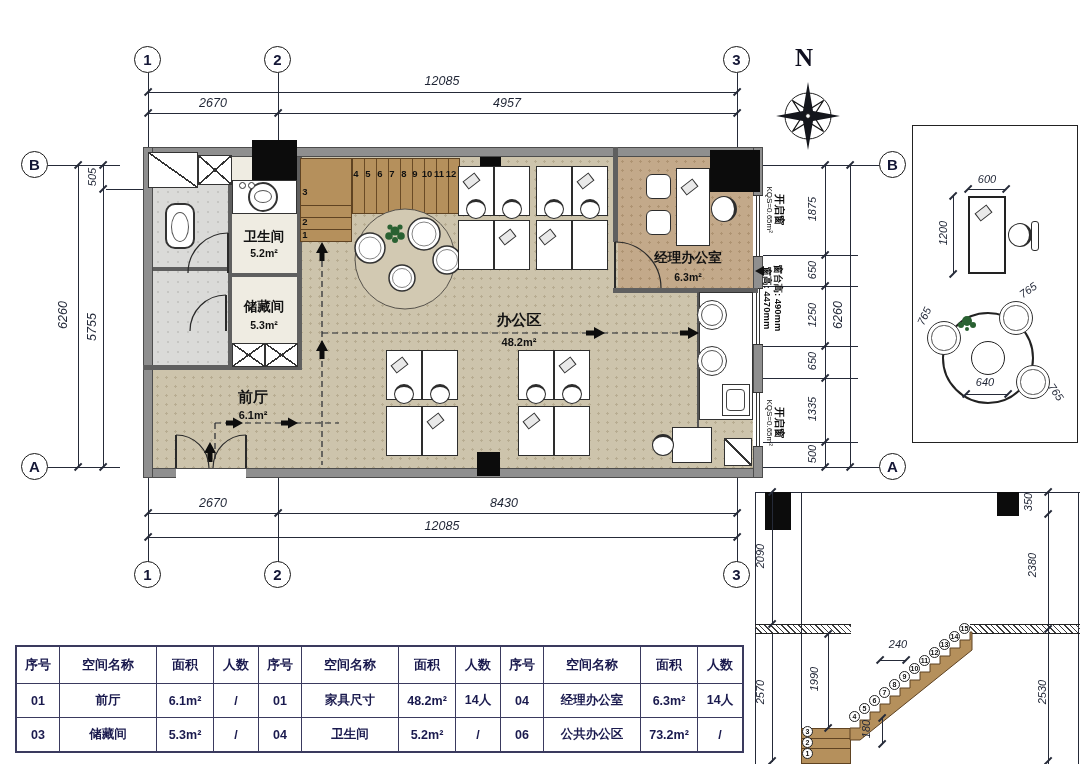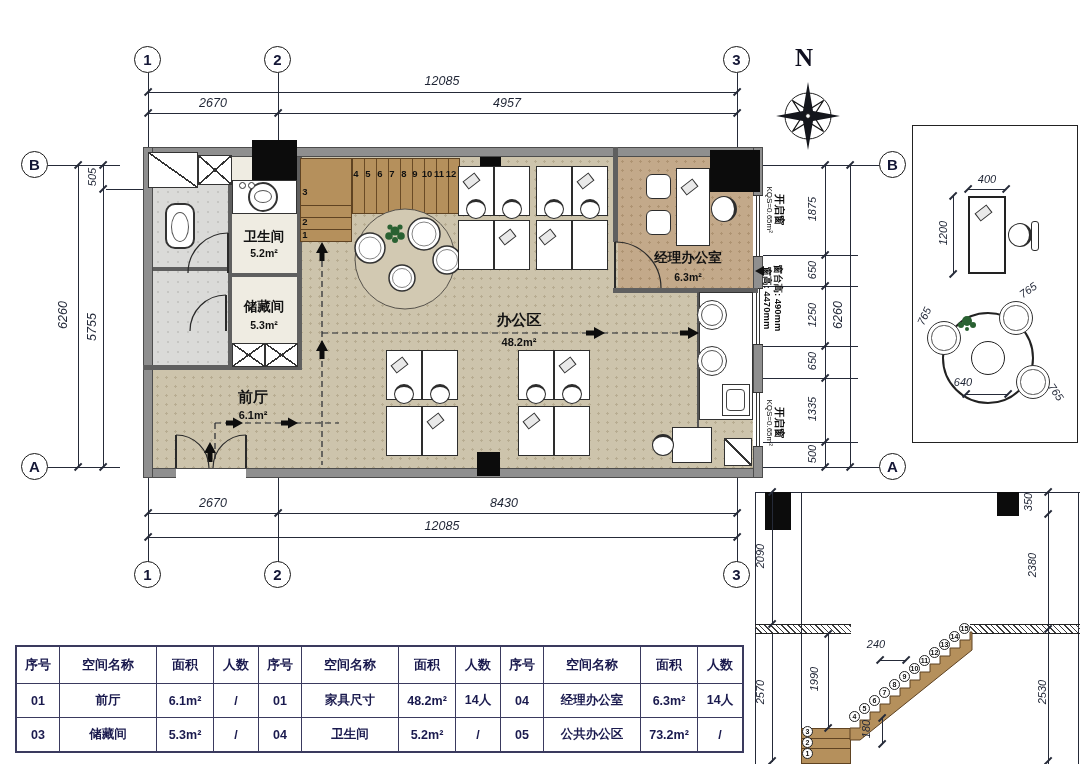--- a/index.html
+++ b/index.html
@@ -355,21 +355,21 @@
   <div class="bubble" style="left:723px;top:561px">3</div>
 
   <div class="p" style="left:912px;top:125px;width:166px;height:318px;border:1.6px solid #222;background:#fff;box-sizing:border-box"></div>
   <div class="p" style="left:968px;top:196px;width:38px;height:78px;border:2px solid #222;background:#fff;box-sizing:border-box"></div>
   <div class="lap" style="left:976px;top:208px"></div>
   <div class="chair" style="left:1008px;top:223px;width:24px;height:24px;border-top-width:1.5px;border-right-width:3.5px"></div>
   <div class="sq" style="left:1031px;top:221px;width:8px;height:30px;border-radius:3px"></div>
   <div class="hl" style="left:968px;top:189px;width:38px"></div>
   <div class="tk" style="left:963px;top:188px"></div>
   <div class="tk" style="left:1001px;top:188px"></div>
-  <span class="dim sm" style="left:960px;top:173px;width:54px">400</span>
+  <span class="dim sm" style="left:960px;top:173px;width:54px">600</span>
   <div class="vl" style="left:953px;top:196px;height:78px"></div>
   <div class="tk" style="left:948px;top:195px"></div>
   <div class="tk" style="left:948px;top:273px"></div>
   <span class="dim sm rot" style="left:913px;top:227px;width:60px">1200</span>
 
   <div class="p" style="left:942px;top:312px;width:92px;height:92px;border:2px solid #222;border-radius:50%;background:#fff;box-sizing:border-box"></div>
   <div class="p" style="left:971px;top:341px;width:34px;height:34px;border:1.5px solid #222;border-radius:50%;background:#fff;box-sizing:border-box"></div>
   <div class="ring" style="left:999px;top:301px;width:34px;height:34px">
       <i></i>
     </div>
@@ -379,21 +379,21 @@
   <div class="ring" style="left:1016px;top:365px;width:34px;height:34px">
       <i></i>
     </div>
   <div class="p" style="left:962px;top:316px;width:10px;height:10px;border-radius:50%;background:#2a6132;box-shadow:-6px 4px 0 -2px #2a6132,6px 4px 0 -2px #2a6132,0 8px 0 -3px #2a6132"></div>
   <span class="dim sm" style="left:1008px;top:284px;width:40px;transform:rotate(-35deg)">765</span>
   <span class="dim sm" style="left:904px;top:310px;width:40px;transform:rotate(-65deg)">765</span>
   <span class="dim sm" style="left:1036px;top:386px;width:40px;transform:rotate(55deg)">765</span>
   <div class="hl" style="left:966px;top:394px;width:42px"></div>
   <div class="tk" style="left:961px;top:393px"></div>
   <div class="tk" style="left:1003px;top:393px"></div>
-  <span class="dim sm" style="left:942px;top:376px;width:42px">640</span>
+  <span class="dim sm" style="left:964px;top:376px;width:42px">640</span>
 
   <div class="hl" style="left:755px;top:492px;width:325px;height:1.4px"></div>
   <div class="vl" style="left:755px;top:492px;height:272px;width:1.4px"></div>
   <div class="vl" style="left:801px;top:492px;height:272px"></div>
   <div class="vl" style="left:1078px;top:492px;height:272px;width:1.4px"></div>
   <div class="col" style="left:765px;top:492px;width:26px;height:38px"></div>
   <div class="col" style="left:997px;top:492px;width:22px;height:24px"></div>
   <div class="hatch" style="left:755px;top:624px;width:96px;height:10px"></div>
   <div class="hatch" style="left:970px;top:624px;width:110px;height:10px"></div>
   <div class="wood" style="left:801px;top:728px;width:50px;height:36px"></div>
@@ -423,21 +423,21 @@
   <div class="tk" style="left:767px;top:491px"></div>
   <div class="tk" style="left:767px;top:623px"></div>
   <span class="dim sm rot" style="left:730px;top:550px;width:60px">2090</span>
   <div class="vl" style="left:772px;top:634px;height:128px"></div>
   <div class="tk" style="left:767px;top:760px"></div>
   <span class="dim sm rot" style="left:730px;top:686px;width:60px">2570</span>
   <div class="vl" style="left:828px;top:634px;height:94px"></div>
   <div class="tk" style="left:823px;top:633px"></div>
   <div class="tk" style="left:823px;top:727px"></div>
   <span class="dim sm rot" style="left:784px;top:673px;width:60px">1990</span>
-  <span class="dim sm" style="left:858px;top:638px;width:36px">240</span>
+  <span class="dim sm" style="left:880px;top:638px;width:36px">240</span>
   <div class="hl" style="left:880px;top:660px;width:26px"></div>
   <div class="tk" style="left:875px;top:659px"></div>
   <div class="tk" style="left:901px;top:659px"></div>
   <div class="vl" style="left:882px;top:718px;height:26px"></div>
   <div class="tk" style="left:877px;top:717px"></div>
   <div class="tk" style="left:877px;top:743px"></div>
   <span class="dim sm rot" style="left:846px;top:723px;width:40px">180</span>
   <div class="vl" style="left:1048px;top:492px;height:272px"></div>
   <div class="tk" style="left:1043px;top:491px"></div>
   <div class="tk" style="left:1043px;top:513px"></div>
@@ -473,19 +473,19 @@
     <div class="val">6.3m²</div>
     <div class="val">14人</div>
     <div class="val">03</div>
     <div class="val">储藏间</div>
     <div class="val">5.3m²</div>
     <div class="val">/</div>
     <div class="val">04</div>
     <div class="val">卫生间</div>
     <div class="val">5.2m²</div>
     <div class="val">/</div>
-    <div class="val">05</div>
+    <div class="val">06</div>
     <div class="val">公共办公区</div>
     <div class="val">73.2m²</div>
     <div class="val">/</div>
   </div>
 
 </div>
 
 </body></html>

